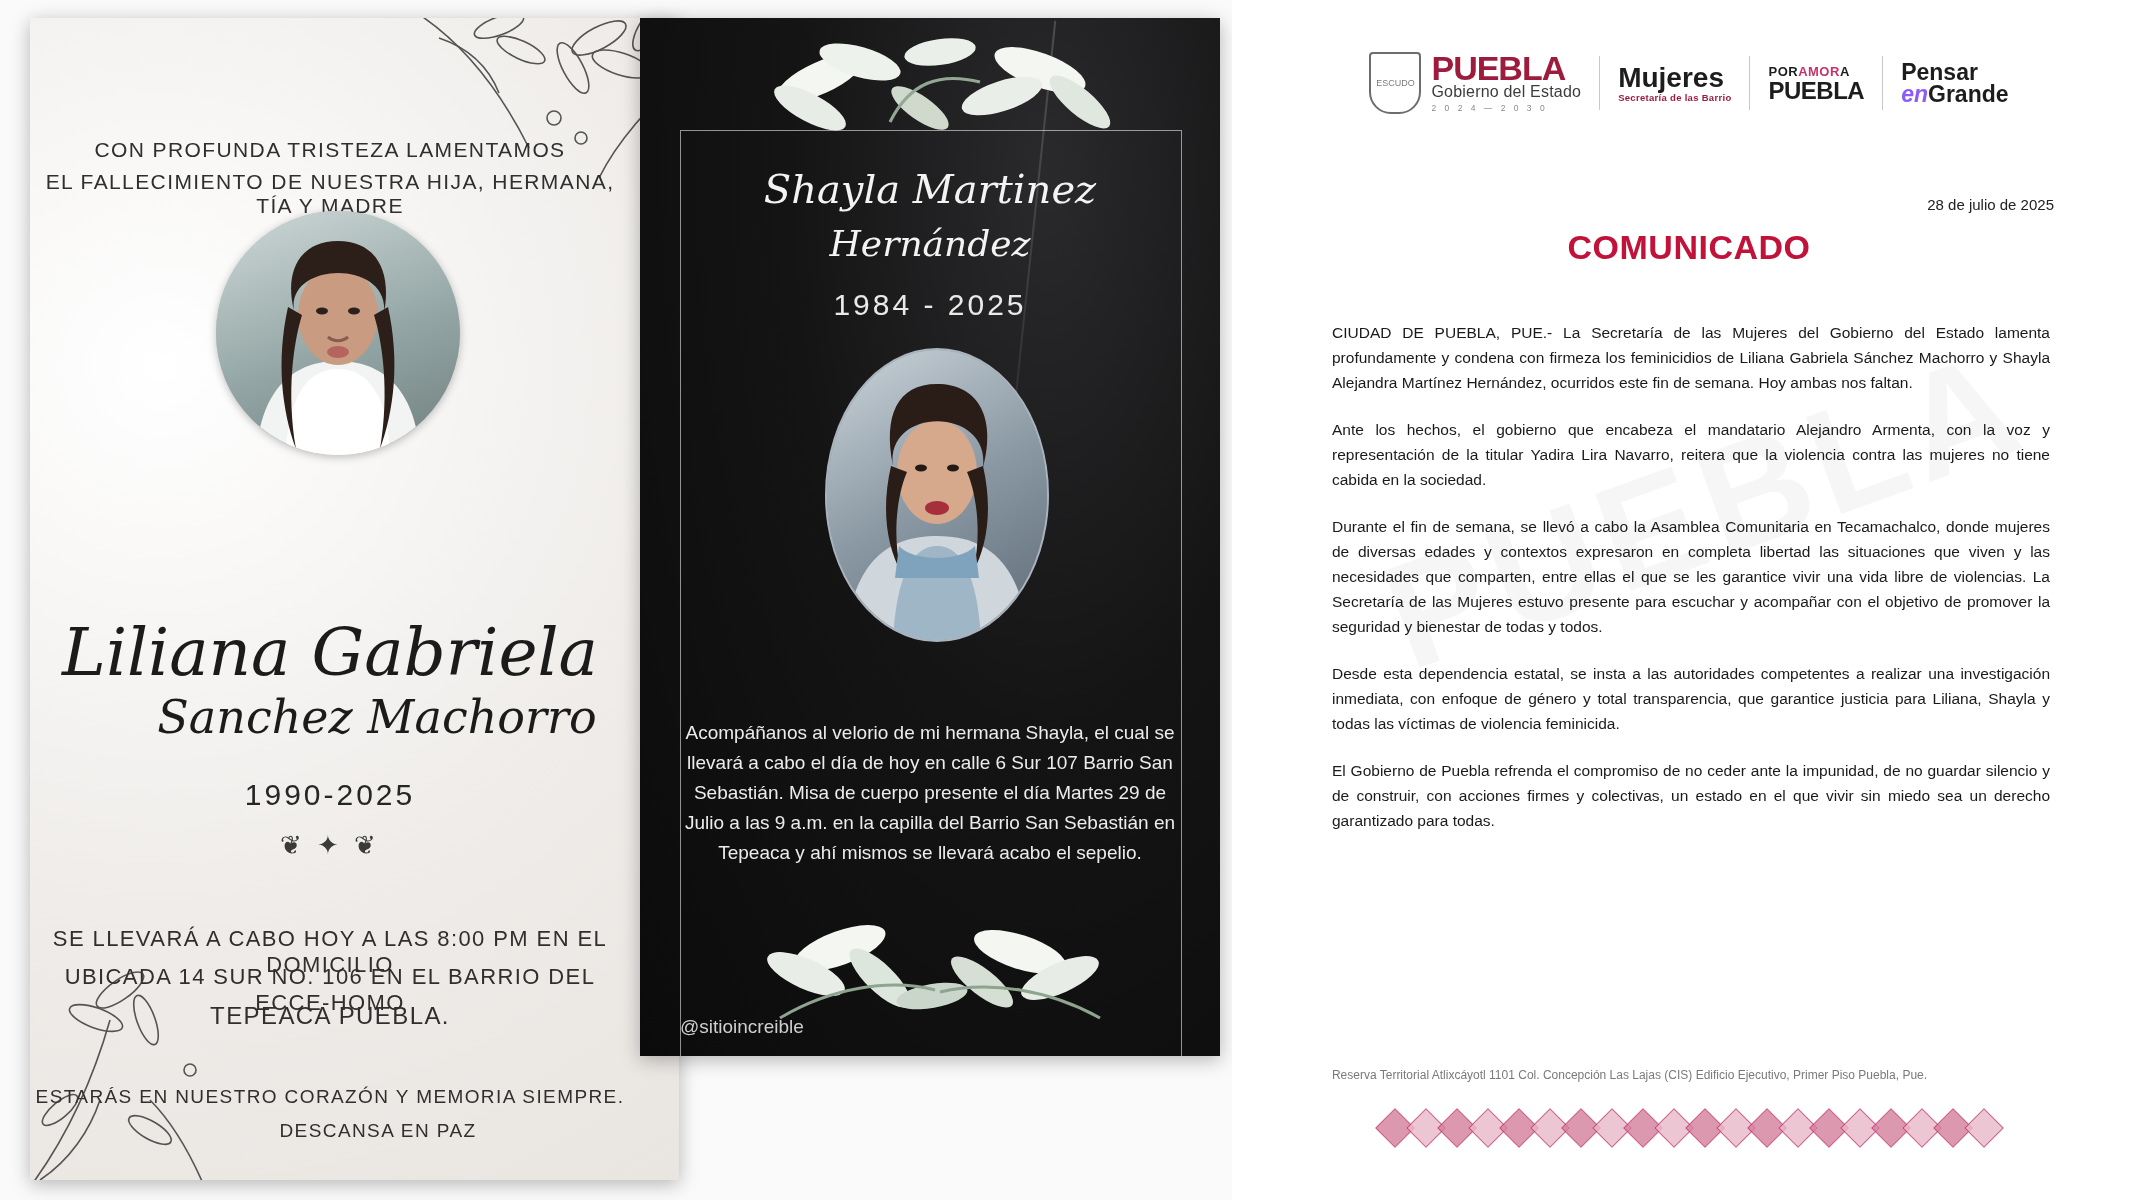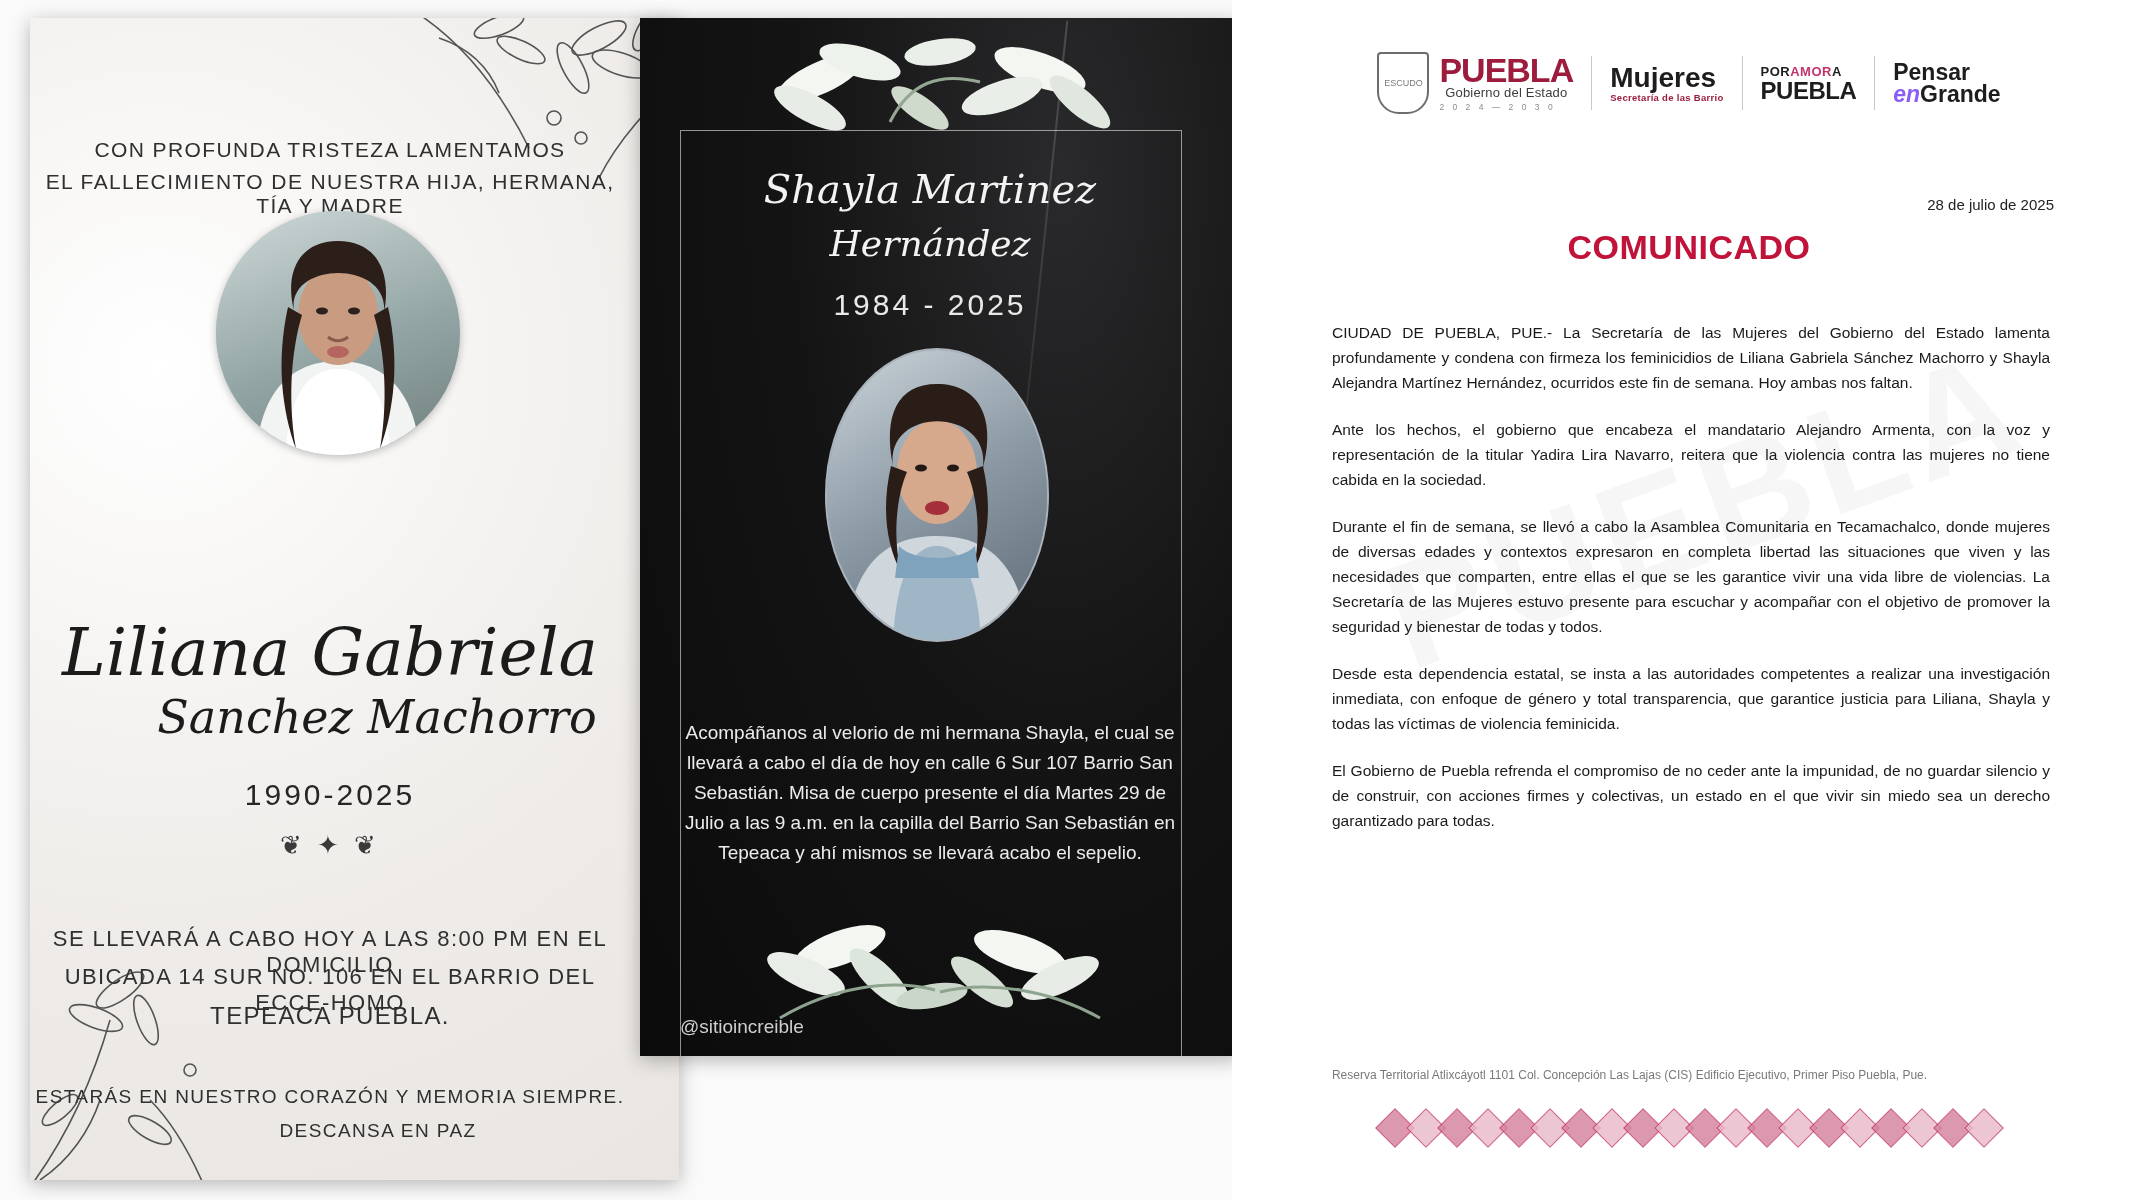--- a/index.html
+++ b/index.html
@@ -31,21 +31,21 @@
             letter-spacing:3px;color:#262626;}
   .c1-orn{position:absolute;left:0;top:812px;width:600px;text-align:center;font-size:26px;color:#3a3a3a;letter-spacing:4px;}
   .c1-b1{top:870px;font-size:22px;}
   .c1-b2{top:908px;font-size:22px;}
   .c1-b3{top:946px;font-size:22px;}
   .c1-b4{top:984px;font-size:24px;}
   .c1-f1{top:1068px;font-size:19px;}
   .c1-f2{top:1102px;font-size:19px;padding-left:48px;}
 
   
-  .card2{left:640px;top:18px;width:580px;height:1038px;background:#0d0d0e;overflow:hidden;padding-left:20px;}
+  .card2{left:640px;top:18px;width:580px;height:1038px;background:#0d0d0e;overflow:hidden;}
   .marble{position:absolute;inset:0;background:
     radial-gradient(ellipse at 70% 15%, #2a2a2c 0%, #141415 45%, #0b0b0c 100%);}
   .marble:after{content:"";position:absolute;left:62%;top:0;width:2px;height:100%;
     background:linear-gradient(to bottom,rgba(255,255,255,.18),rgba(255,255,255,0) 60%);transform:rotate(6deg);}
   .c2-frame{position:absolute;left:40px;top:112px;width:500px;height:940px;border:1px solid rgba(255,255,255,.55);}
   .c2-name{position:absolute;left:0;width:580px;text-align:center;color:#f3f3f3;
            font-family:"DejaVu Serif",serif;font-style:italic;}
   .c2-n1{top:148px;font-size:40px;}
   .c2-n2{top:205px;font-size:36px;}
   .c2-years{position:absolute;left:0;top:270px;width:580px;text-align:center;color:#e9e9e9;
@@ -59,21 +59,21 @@
   .c2-top-lilies{position:absolute;left:100px;top:-6px;width:400px;height:140px;}
   .c2-bot-lilies{position:absolute;left:80px;bottom:28px;width:430px;height:150px;}
 
   
   .right-pane{position:absolute;left:1232px;top:0;width:914px;height:1200px;background:#ffffff;}
   .logos{position:absolute;left:0;top:52px;width:914px;display:flex;justify-content:center;align-items:center;gap:0;}
   .logo-shield{width:48px;height:58px;border:2px solid #6d6d6d;border-radius:4px 4px 22px 22px;
     display:flex;align-items:center;justify-content:center;color:#7b7b7b;font-size:9px;text-align:center;line-height:10px;}
   .puebla-block{margin-left:10px;text-align:left;}
   .puebla-word{font-size:34px;font-weight:bold;color:#9d1c3d;letter-spacing:-1px;line-height:30px;}
-  .puebla-sub{font-size:13px;color:#3c3c3c;letter-spacing:.2px;text-align:center;}
+  .puebla-sub{font-size:16px;color:#3c3c3c;letter-spacing:.2px;text-align:center;}
   .puebla-years{font-size:8.5px;color:#8a8a8a;letter-spacing:3px;margin-top:2px;}
   .vsep{width:1px;height:54px;background:#c9c9c9;margin:0 18px;}
   .mujeres-word{font-size:28px;font-weight:bold;color:#1d1d1d;line-height:28px;}
   .mujeres-sub{font-size:9.5px;color:#9d1c3d;font-weight:bold;letter-spacing:.3px;}
   .amor-l1{font-size:13px;color:#1d1d1d;font-weight:bold;letter-spacing:.5px;}
   .amor-l1 .amor{color:#c4336b;}
   .amor-l2{font-size:24px;font-weight:bold;color:#1d1d1d;letter-spacing:-.5px;line-height:24px;}
   .pensar1{font-size:23px;font-weight:bold;color:#1d1d1d;line-height:22px;}
   .pensar2{font-size:23px;font-weight:bold;color:#1d1d1d;line-height:22px;}
   .pensar2 .en{color:#8b5cf6;font-style:italic;}

